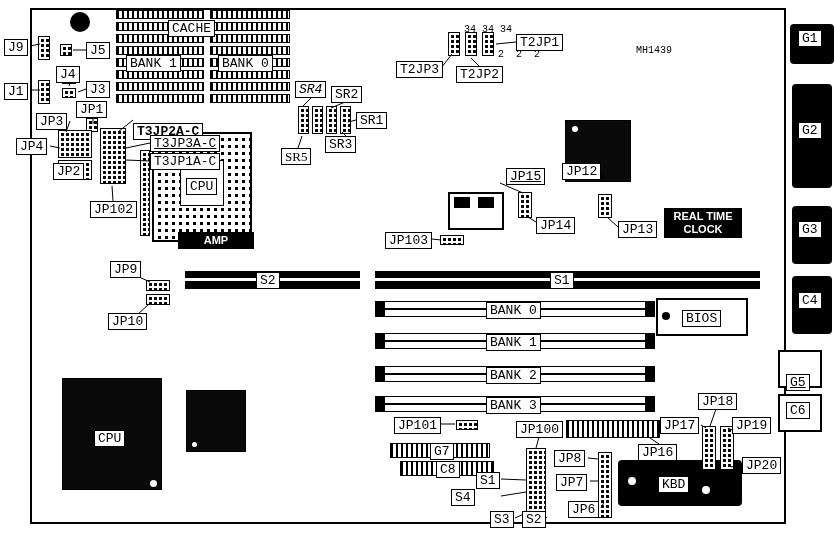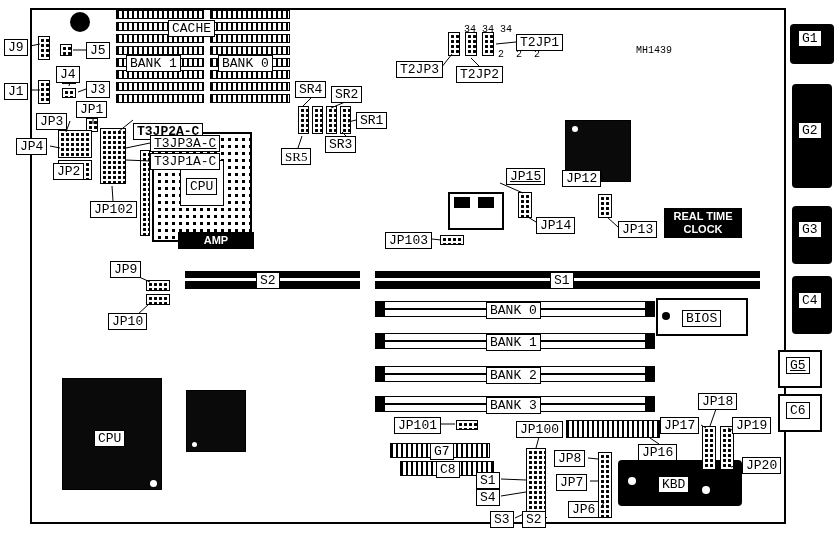--- a/index.html
+++ b/index.html
@@ -179,33 +179,33 @@
       <div class="lbl" style="left: 86px; top: 81px;">J3</div>
       <div class="lbl" style="left: 76px; top: 101px;">JP1</div>
       <div class="lbl" style="left: 36px; top: 113px;">JP3</div>
       <div class="lbl" style="left: 16px; top: 138px;">JP4</div>
       <div class="lbl" style="left: 44px; top: 163px; margin-left: 9px;">JP2</div>
       <div class="lbl" style="left: 133px; top: 123px; font-weight: bold;">T3JP2A-C</div>
       <div class="lbl" style="left: 150px; top: 135px; text-decoration: underline;">T3JP3A-C</div>
       <div class="lbl" style="left: 150px; top: 153px;">T3JP1A-C</div>
       <div class="lbl" style="left: 90px; top: 201px;">JP102</div>
       <div class="lbl" style="left: 186px; top: 178px;">CPU</div>
-      <div class="lbl" style="left: 295px; top: 81px;">SR4</div>
+      <div class="lbl" style="left: 295px; top: 81px; font-style: italic;">SR4</div>
       <div class="lbl" style="left: 331px; top: 86px;">SR2</div>
       <div class="lbl" style="left: 356px; top: 112px;">SR1</div>
       <div class="lbl" style="left: 325px; top: 136px;">SR3</div>
       <div class="lbl" style="left: 281px; top: 148px; font-family: Liberation Serif, serif;">SR5</div>
       <div class="lbl" style="left: 396px; top: 61px;">T2JP3</div>
       <div class="lbl" style="left: 456px; top: 66px;">T2JP2</div>
       <div class="lbl" style="left: 516px; top: 34px;">T2JP1</div>
       <div class="txt" style="left: 636px; top: 45px;">MH1439</div>
       <div class="txt" style="left: 444px; top: 24px; margin-left: 20px;">34 34 34</div>
       <div class="txt" style="left: 450px; top: 49px; margin-left: 48px;">2  2  2</div>
       <div class="lbl" style="left: 506px; top: 168px; text-decoration: underline;">JP15</div>
-      <div class="lbl" style="left: 562px; top: 170px; text-align: right;">JP12</div>
+      <div class="lbl" style="left: 562px; top: 163px; text-align: right;">JP12</div>
       <div class="lbl" style="left: 536px; top: 217px;">JP14</div>
       <div class="lbl" style="left: 618px; top: 221px;">JP13</div>
       <div class="lbl-dark" style="left: 664px; top: 208px; width: 78px;">REAL TIME
 CLOCK</div>
       <div class="lbl" style="left: 385px; top: 232px;">JP103</div>
       <div class="lbl" style="left: 110px; top: 261px;">JP9</div>
       <div class="lbl" style="left: 108px; top: 313px;">JP10</div>
       <div class="lbl" style="left: 256px; top: 272px;">S2</div>
       <div class="lbl" style="left: 550px; top: 272px;">S1</div>
       <div class="lbl" style="left: 486px; top: 302px;">BANK 0</div>
@@ -220,25 +220,25 @@
       <div class="lbl" style="left: 732px; top: 417px;">JP19</div>
       <div class="lbl" style="left: 638px; top: 444px;">JP16</div>
       <div class="lbl" style="left: 742px; top: 457px;">JP20</div>
       <div class="lbl" style="left: 94px; top: 430px;">CPU</div>
       <div class="lbl" style="left: 430px; top: 443px; text-align: center;">G7</div>
       <div class="lbl" style="left: 436px; top: 461px;">C8</div>
       <div class="lbl" style="left: 554px; top: 450px;">JP8</div>
       <div class="lbl" style="left: 476px; top: 472px;">S1</div>
       <div class="lbl" style="left: 556px; top: 474px;">JP7</div>
       <div class="lbl" style="left: 658px; top: 476px;">KBD</div>
-      <div class="lbl" style="left: 476px; top: 489px;">S4</div>
+      <div class="lbl" style="left: 451px; top: 489px;">S4</div>
       <div class="lbl" style="left: 568px; top: 501px;">JP6</div>
       <div class="lbl" style="left: 490px; top: 511px;">S3</div>
       <div class="lbl" style="left: 522px; top: 511px;">S2</div>
       <div class="lbl" style="left: 798px; top: 30px;">G1</div>
       <div class="lbl" style="left: 798px; top: 122px;">G2</div>
       <div class="lbl" style="left: 798px; top: 221px;">G3</div>
       <div class="lbl" style="left: 798px; top: 292px;">C4</div>
-      <div class="lbl" style="left: 786px; top: 357px; text-decoration: underline;">G5</div>
+      <div class="lbl" style="left: 786px; top: 374px; text-decoration: underline;">G5</div>
       <div class="lbl" style="left: 786px; top: 402px;">C6</div>
       <div class="lbl-dark" style="left: 178px; top: 232px; width: 76px;">AMP</div>
     </div>
 </div>
 
 </body></html>

